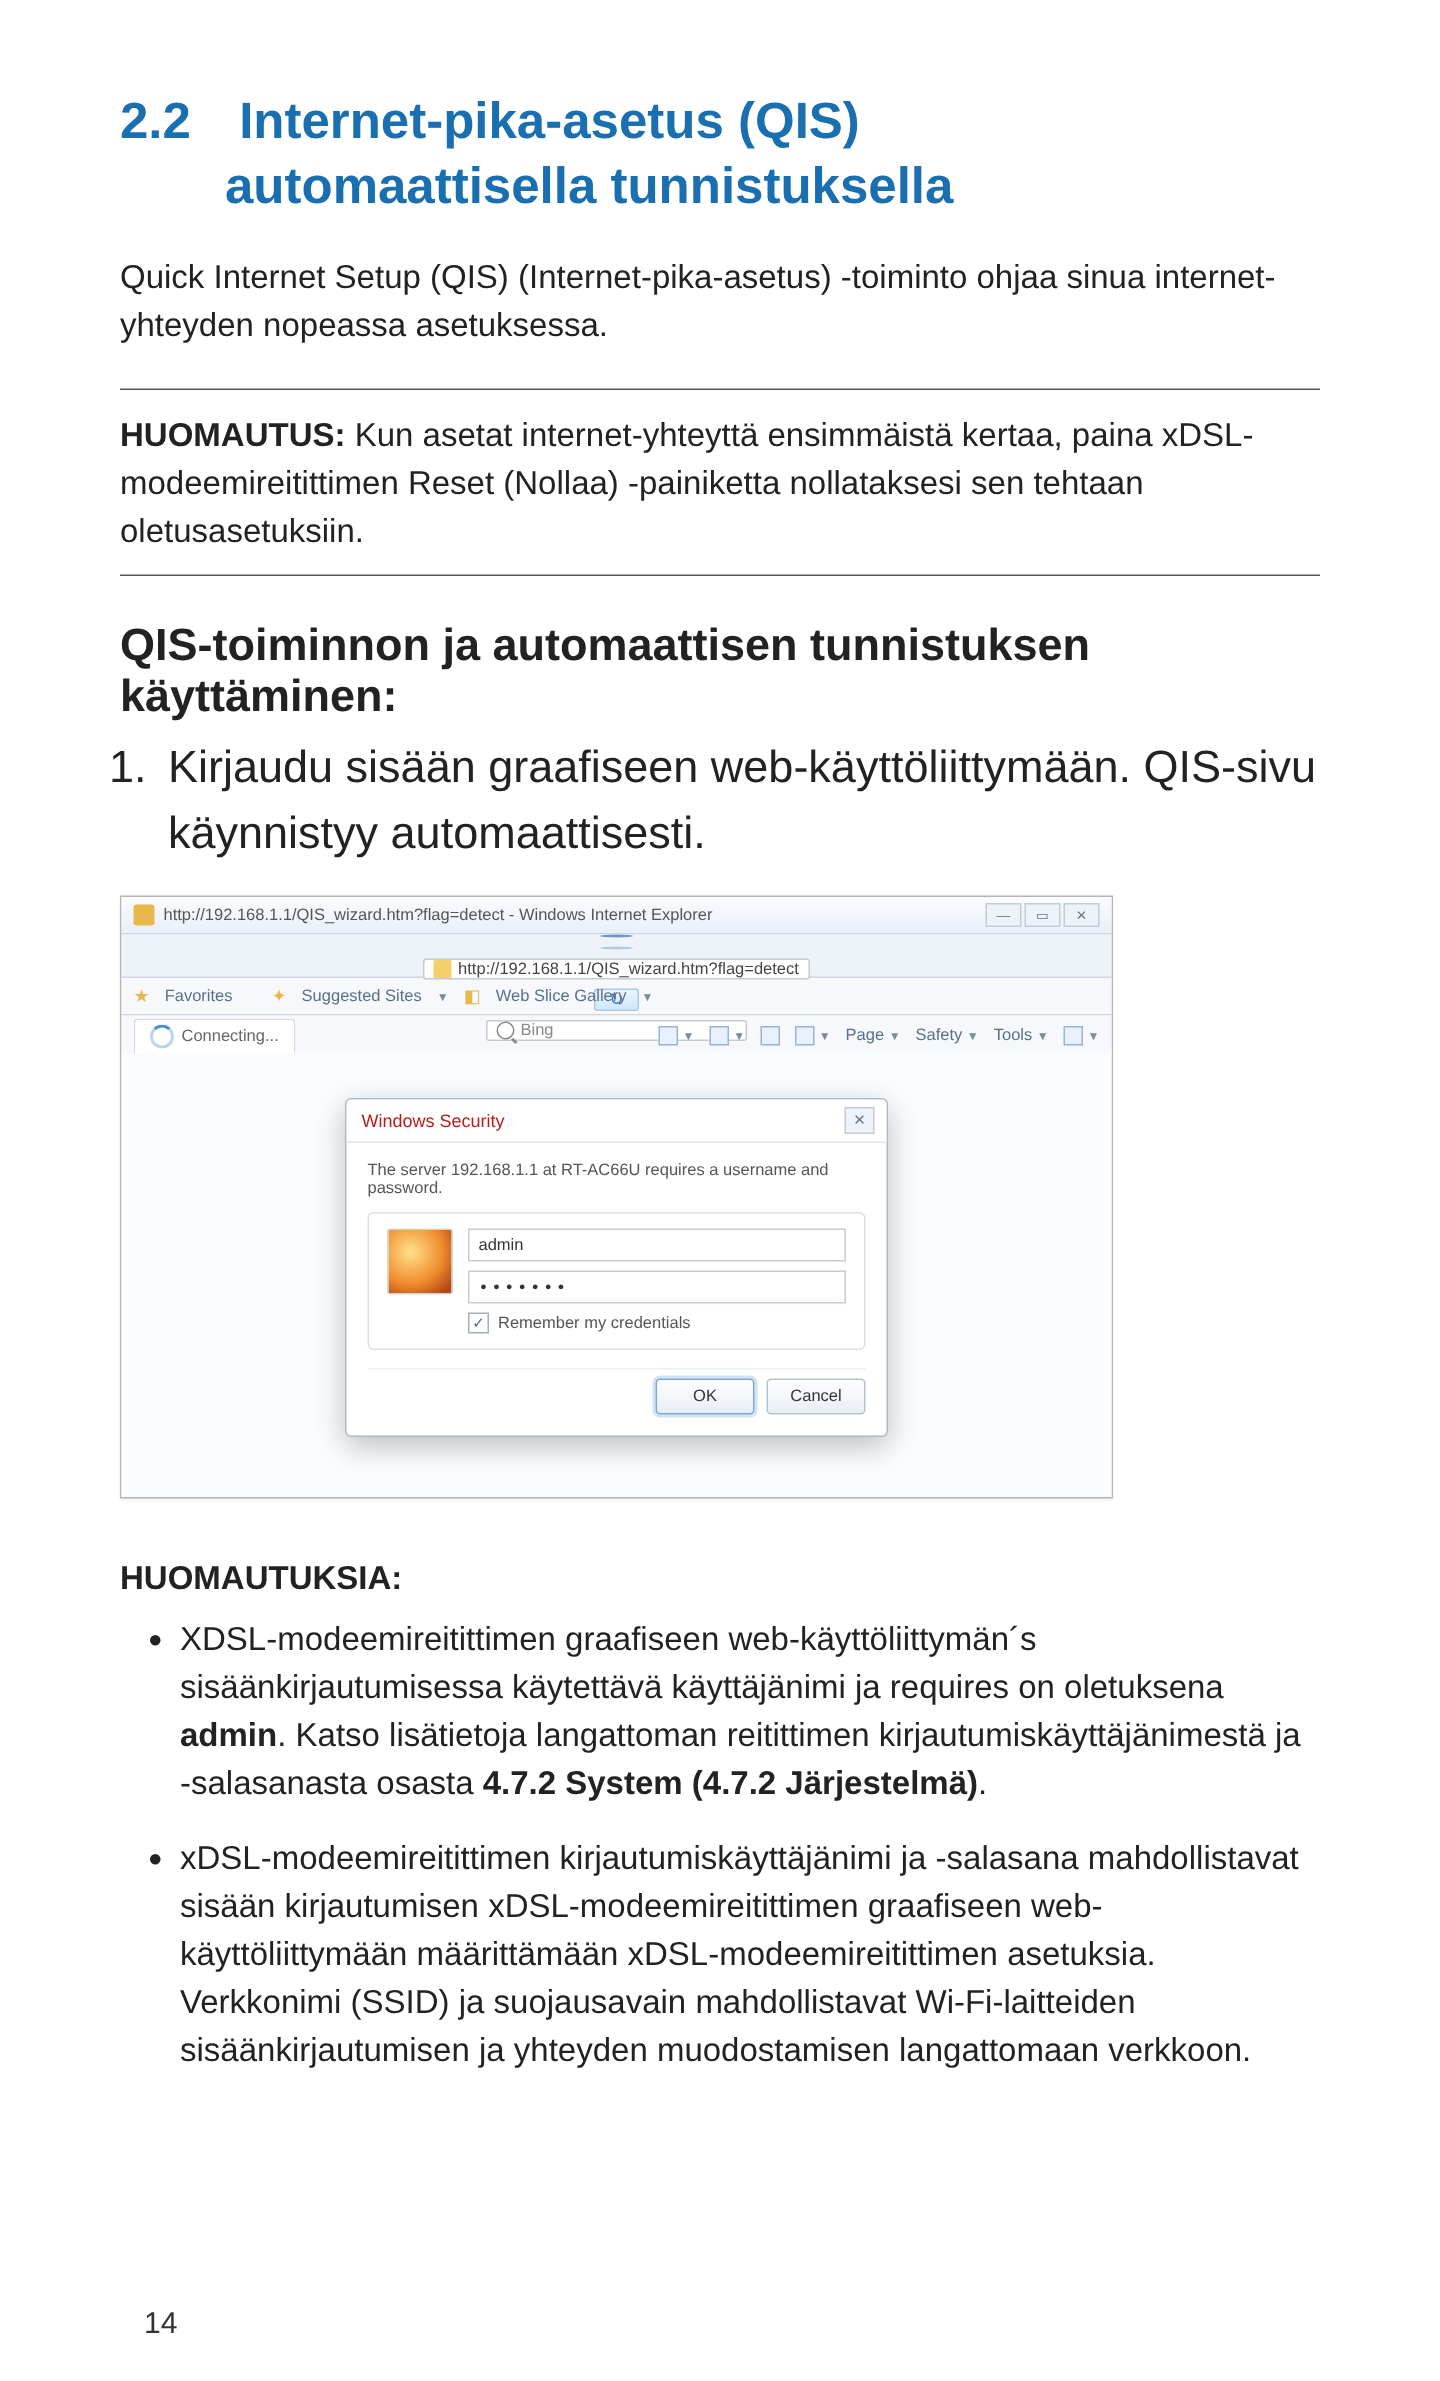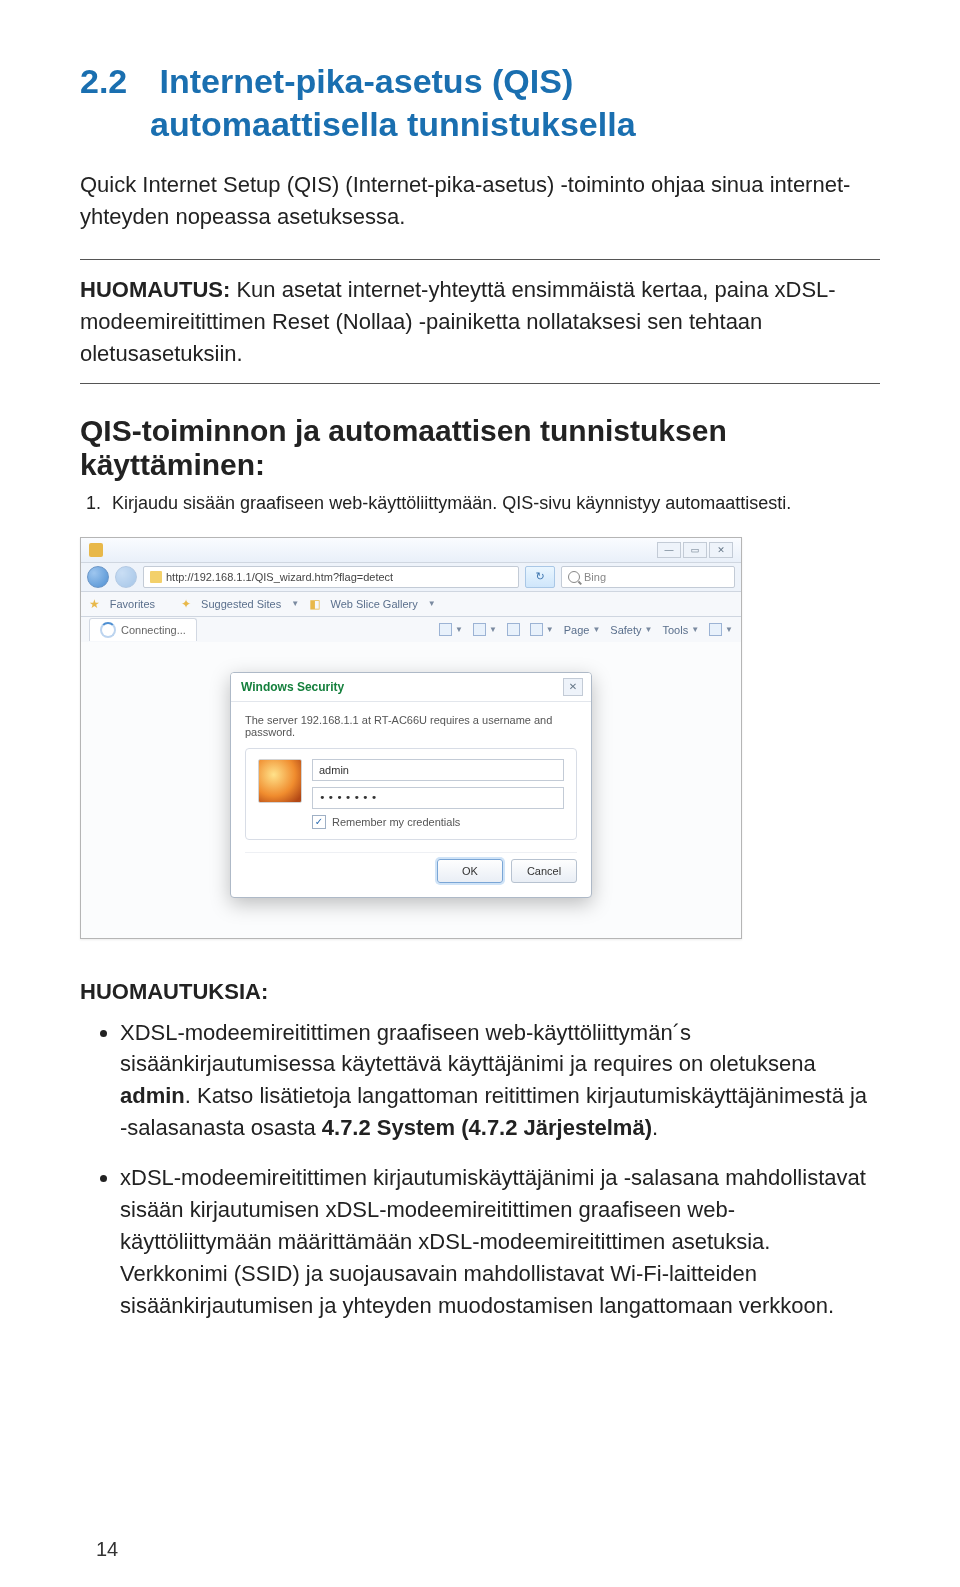--- a/index.html
+++ b/index.html
@@ -40,21 +40,21 @@
     padding: 14px 0;
     margin: 26px 0;
   }
   .rule-block p { margin:0; font-size:22px; line-height:1.45; }
   h2.sub-heading {
     font-size: 30px;
     font-weight: 700;
     margin: 30px 0 8px 0;
   }
   ol.steps { padding-left: 26px; margin:6px 0 20px 0; }
-  ol.steps li { font-size:18px; line-height:1.45; padding-left:6px; }
+  ol.steps li { font-size:30px; line-height:1.45; padding-left:6px; }
 
   
   .browser-mock {
     width: 660px;
     height: 400px;
     margin: 18px 0 40px 0;
     border: 1px solid #b5b5b5;
     background: #f6f8fb;
     font-size: 11px;
     color: #555;
@@ -69,21 +69,21 @@
   }
   .bm-titlebar .ico { width:14px; height:14px; background:#e8b84a; border-radius:2px; }
   .bm-titlebar .txt { flex:1; white-space:nowrap; overflow:hidden; text-overflow:ellipsis; }
   .bm-winbtns { display:flex; gap:2px; margin-left:auto; }
   .bm-winbtns span {
     width:22px; height:14px; border:1px solid #c3cbd6; background:#eef3fa;
     display:flex; align-items:center; justify-content:center; font-size:9px; color:#678;
   }
   .bm-addrbar {
     height:28px; background:#eef3fa; border-bottom:1px solid #cfd6e0;
-    display:flex; align-items:center; padding:0 6px; gap:6px;
+    display:flex; align-items:center; padding:0 6px; gap:6px;flex-direction:column;
   }
   .nav-circle {
     width:20px; height:20px; border-radius:50%;
     background: radial-gradient(circle at 30% 30%, #9ec6ef, #4e8fd2);
     border:1px solid #6b96c7;
   }
   .nav-circle.fwd { opacity:.45; }
   .bm-url {
     flex:1; height:20px; background:#fff; border:1px solid #c3cbd6; border-radius:2px;
     display:flex; align-items:center; padding:0 6px; gap:4px; color:#444;
@@ -129,21 +129,21 @@
   .sec-dialog {
     width: 360px; background:#fff; border:1px solid #aeb9c7;
     box-shadow: 0 6px 20px rgba(0,0,0,.25);
     border-radius:4px; overflow:hidden;
   }
   .sec-dialog .sd-title {
     background:#fff; border-bottom:1px solid #e2e6ec;
     display:flex; align-items:center; justify-content:space-between;
     padding: 5px 8px 5px 10px;
   }
-  .sec-dialog .sd-title .t { font-size:12px; color:#15803d;font-weight:bold; }
+  .sec-dialog .sd-title .t { font-size:12px; color:#b91c1c; }
   .sec-dialog .sd-title .x {
     width:18px; height:16px; border:1px solid #c3cbd6; background:#eef3fa;
     display:flex; align-items:center; justify-content:center; font-size:10px; color:#678;
   }
   .sec-dialog .sd-body { padding:12px 14px 14px 14px; }
   .sd-line { font-size:11px; color:#555; margin-bottom:10px; }
   .sd-warn { font-size:11px; color:#555; margin-bottom:14px; line-height:1.35; }
   .cred-box {
     border:1px solid #d8dde6; border-radius:4px; padding:10px 12px;
     display:flex; align-items:flex-start; gap:10px; margin-bottom:12px;
@@ -203,20 +203,21 @@
 
 <h2 class="sub-heading">QIS-toiminnon ja automaattisen tunnistuksen käyttäminen:</h2>
 <ol class="steps">
   <li>Kirjaudu sisään graafiseen web-käyttöliittymään. QIS-sivu käynnistyy automaattisesti.</li>
 </ol>
 
 <div class="browser-mock">
 
   <div class="bm-titlebar">
     <span class="ico"></span>
+    <span class="txt">http://192.168.1.1/QIS_wizard.htm?flag=detect - Windows Internet Explorer</span>
     <div class="bm-winbtns">
       <span>—</span>
       <span>▭</span>
       <span>✕</span>
     </div>
   </div>
 
   <div class="bm-addrbar">
     <span class="nav-circle"></span>
     <span class="nav-circle fwd"></span>

